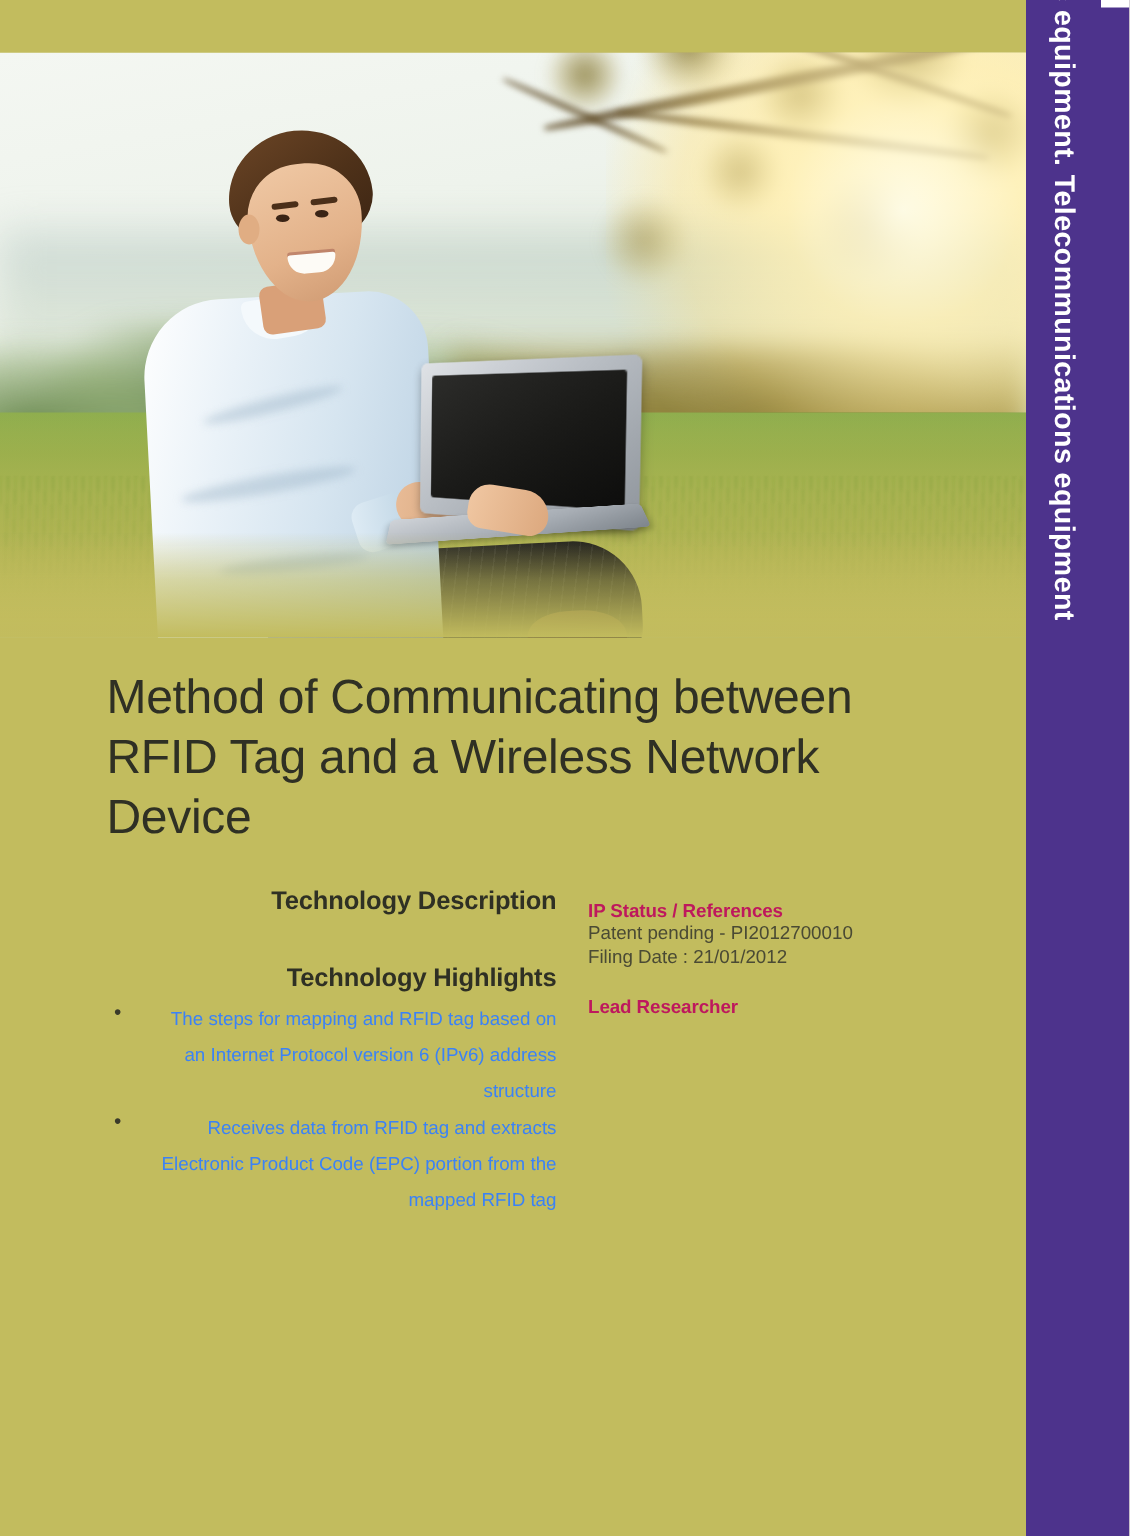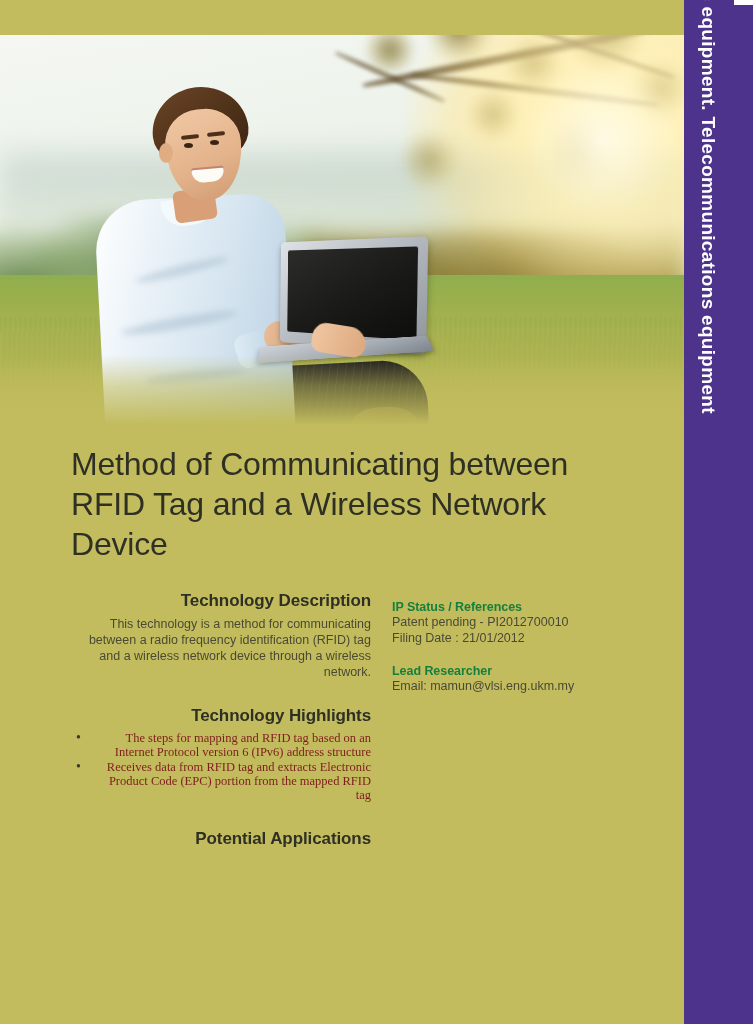--- a/index.html
+++ b/index.html
@@ -234,34 +234,33 @@
     color:#2f3024; letter-spacing:-0.2px;
   }
   .col-left  { position:absolute; left:71px;  top:591px; width:300px;text-align:right; }
   .col-right { position:absolute; left:392px; top:600px; width:290px; }
 
   .h2 {
     font-size:17px; font-weight:bold; color:#2f3024;
     margin-bottom:5px; letter-spacing:-0.1px;
   }
   .h3 {
-    font-size:12.5px; font-weight:bold; color:#15803d; letter-spacing:-0.05px;
+    font-size:12.5px; font-weight:bold; color:#be185d; letter-spacing:-0.05px;
   }
   .body {
     font-size:12.5px; line-height:16px; color:#4a4a34;
   }
   .gap-lg { height:26px; }
   .gap-md { height:18px; }
 
   ul.bullets { list-style:none; }
   ul.bullets li {
     position:relative; padding-left:33px;
-    font-size:12.5px; line-height:14px; color:#7f1d1d;
+    font-size:12.5px; line-height:24px; color:#3b82f6;
     margin-bottom:1px;
-    font-family:Liberation Serif, serif;
   }
   ul.bullets li::before {
     content:"\2022"; position:absolute; left:5px; top:-1px;
     color:#3a3a2a; font-size:14px; line-height:16px;
   }
   ul.bullets.tight li { margin-bottom:1px; }
 </style>
 </head>
 <body>
 
@@ -316,47 +315,44 @@
 
       <div class="hero-fade"></div>
     </div>
   </div>
 
   <div class="title">Method of Communicating between RFID Tag and a Wireless Network Device</div>
 
   <div class="col-left">
 
     <div class="h2">Technology Description</div>
-    <div class="body">This technology is a method for communicating between a radio frequency identification (RFID) tag and a wireless network device through a wireless network.</div>
 
     <div class="gap-lg"></div>
 
     <div class="h2">Technology Highlights</div>
     <ul class="bullets">
       <li>The steps for mapping and RFID tag based on an Internet Protocol version 6 (IPv6) address structure</li>
       <li>Receives data from RFID tag and extracts Electronic Product Code (EPC) portion from the mapped RFID tag</li>
     </ul>
 
     <div class="gap-lg"></div>
 
-    <div class="h2">Potential Applications</div>
     <ul class="bullets tight">
     </ul>
   </div>
 
   <div class="col-right">
 
     <div class="h3">IP Status / References</div>
     <div class="body">Patent pending - PI2012700010</div>
     <div class="body">Filing Date : 21/01/2012</div>
 
     <div class="gap-md"></div>
 
     <div class="h3">Lead Researcher</div>
-    <div class="body">Email: mamun@vlsi.eng.ukm.my</div>
   </div>
 
   <div class="sidebar">
     <div class="sidebar-notch"></div>
     <div class="sidebar-label">Electronic equipment. Telecommunications equipment</div>
   </div>
 
 </div>
 
 </body></html>

